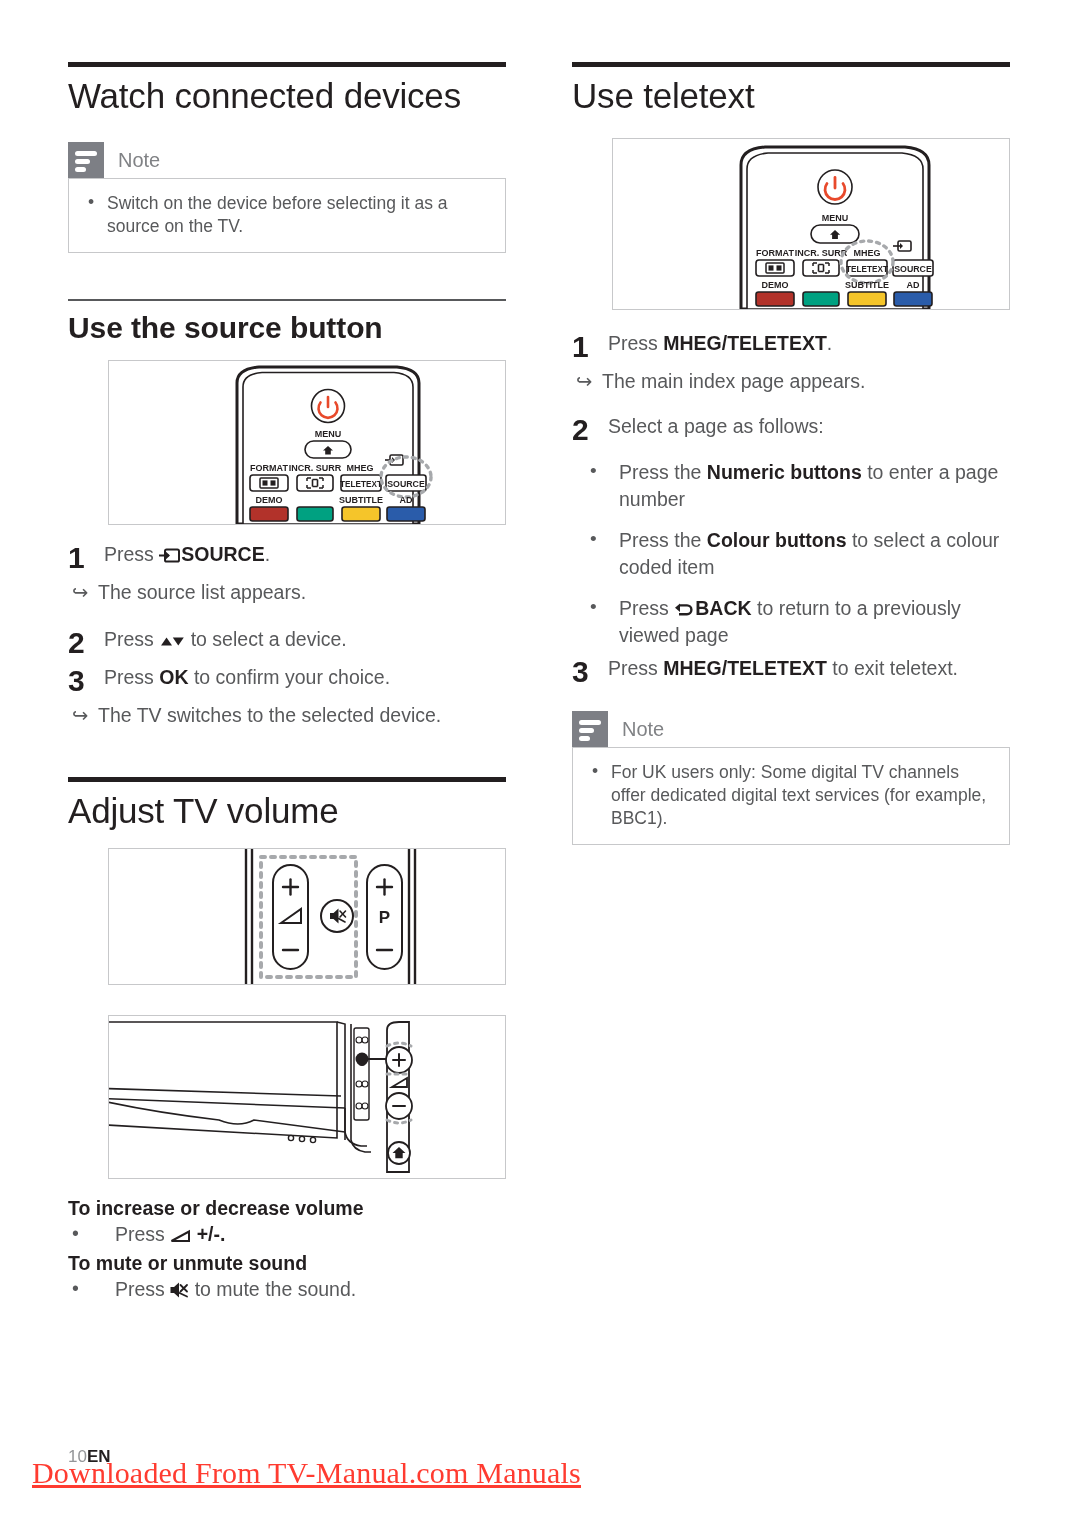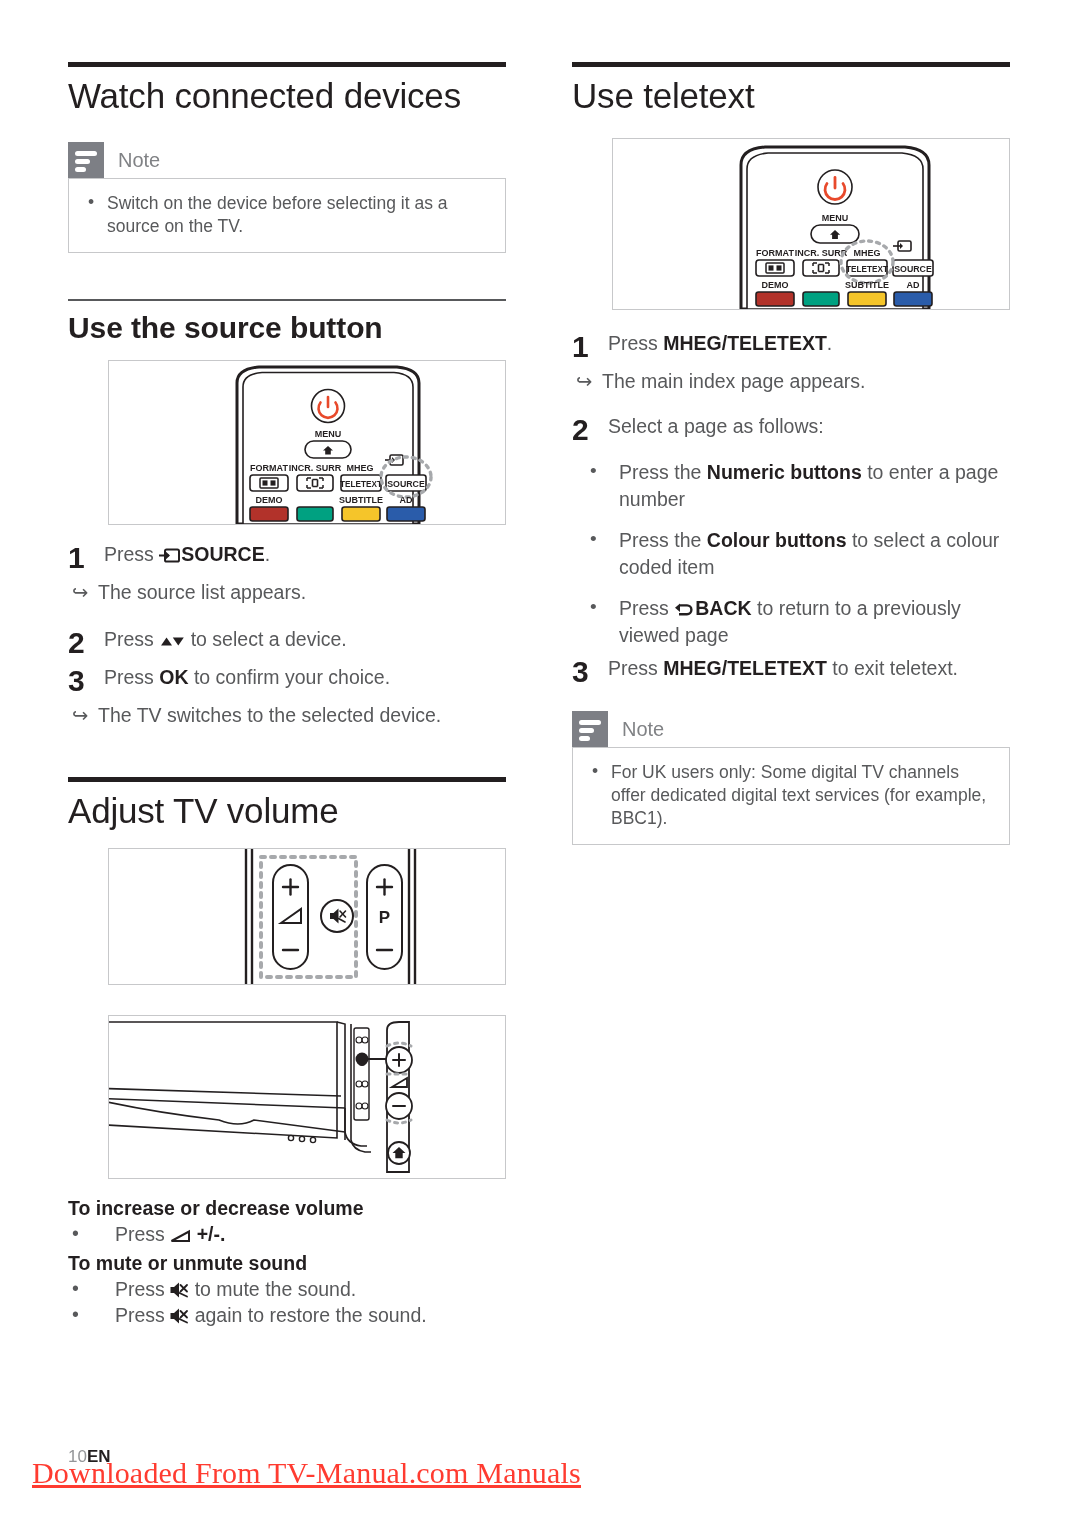--- a/index.html
+++ b/index.html
@@ -466,28 +466,20 @@
     <div class="blocktitle" style="margin-top:4px;">To mute or unmute sound</div>
     <ul class="plain">
       <li><span>Press </span><span class="gi gi-mute"><svg viewBox="0 0 19 16" width="19" height="16">
               <path d="M0.5 5 h3.5 l5 -4.5 v15 l-5 -4.5 H0.5 z" fill="#231f20"></path>
               <g stroke="#231f20" stroke-width="1.8" stroke-linecap="round">
                 <line x1="10.5" y1="3" x2="17" y2="9.5"></line>
                 <line x1="17" y1="3" x2="10.5" y2="9.5"></line>
                 <line x1="9.5" y1="11" x2="17" y2="14.5"></line>
               </g>
             </svg></span><span> to mute the sound.</span></li>
-      <li><span>Press </span><span class="gi gi-mute"><svg viewBox="0 0 19 16" width="19" height="16">
-              <path d="M0.5 5 h3.5 l5 -4.5 v15 l-5 -4.5 H0.5 z" fill="#231f20"></path>
-              <g stroke="#231f20" stroke-width="1.8" stroke-linecap="round">
-                <line x1="10.5" y1="3" x2="17" y2="9.5"></line>
-                <line x1="17" y1="3" x2="10.5" y2="9.5"></line>
-                <line x1="9.5" y1="11" x2="17" y2="14.5"></line>
-              </g>
-            </svg></span><span> again to restore the sound.</span></li>
     </ul>
   </div>
 
   <div class="col col-right">
 
     <div class="rule-thick"></div>
     <h1 class="section-title">Use teletext</h1>
 
     <div class="figure" style="height:170px;margin-top:22px;">
       <svg viewBox="0 0 436 170" width="436" height="170">

